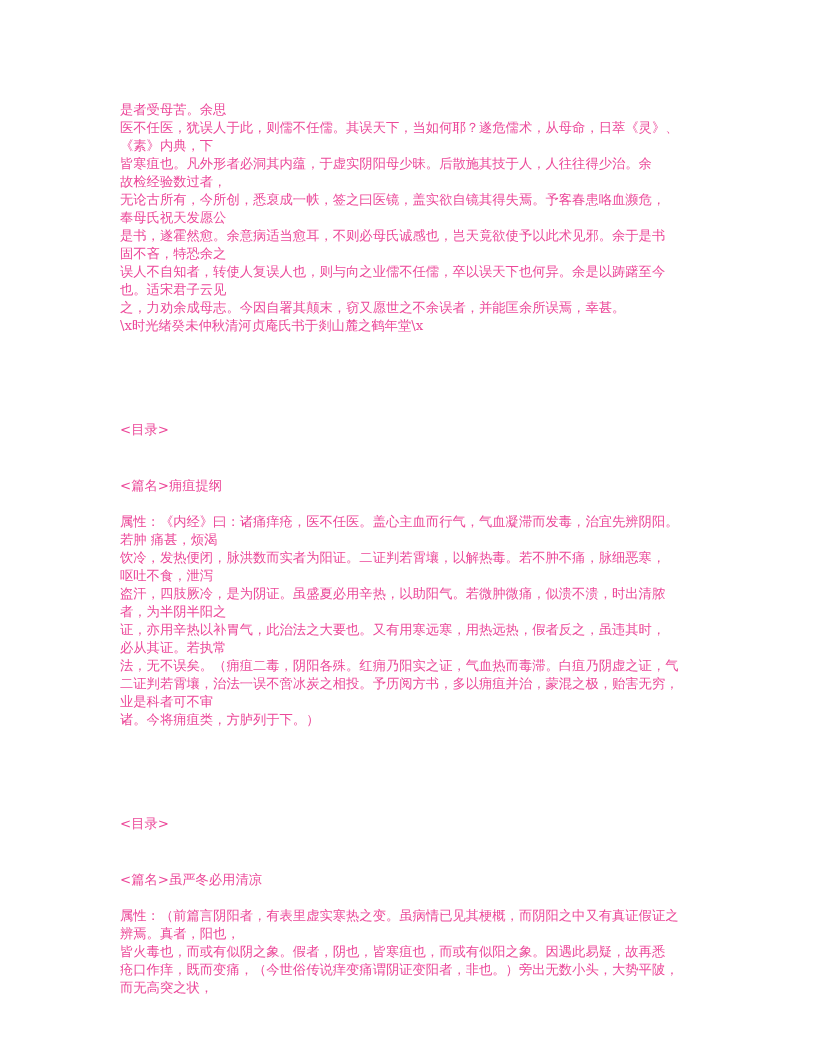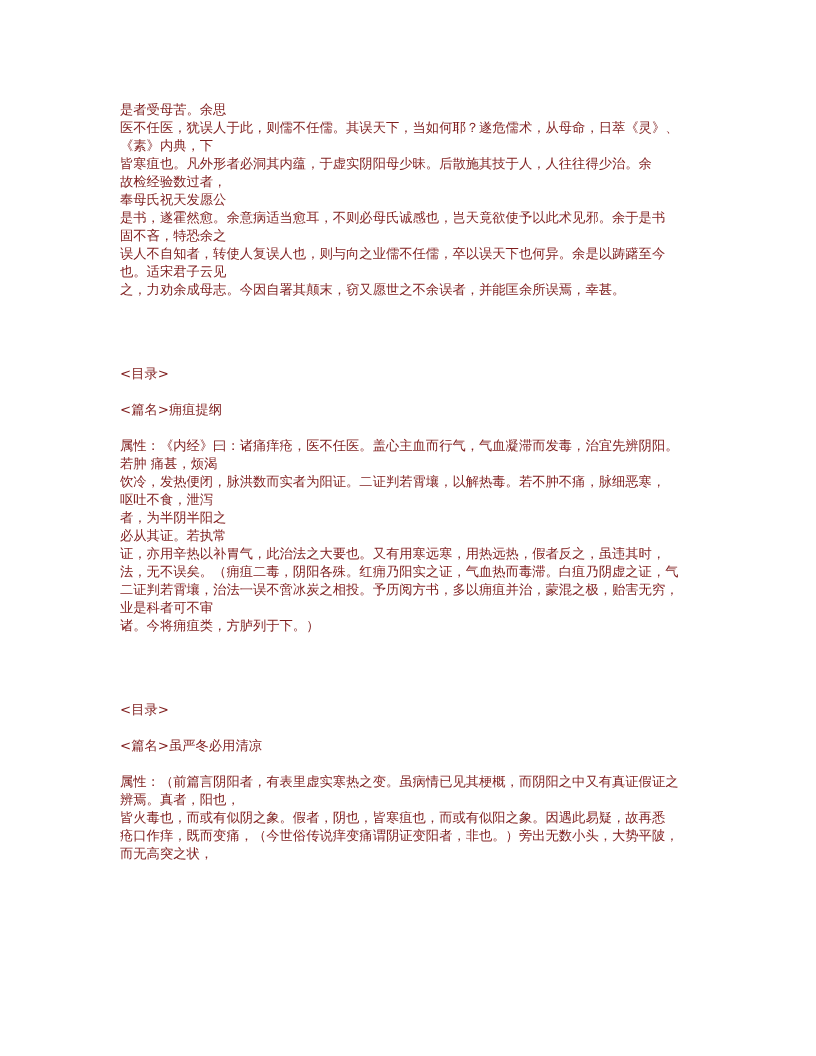--- a/index.html
+++ b/index.html
@@ -1,58 +1,61 @@
 <!DOCTYPE html>
 <html><head>
 <meta charset="utf-8">
 <style>
   html, body { margin: 0; padding: 0; background: #ffffff; }
   body { width: 816px; height: 1056px; position: relative; overflow: hidden; }
   .page {
     position: absolute; left: 120px; top: 101px; width: 580px;
     font-family: "DejaVu Serif", "Liberation Serif", serif;
-    font-size: 13.3px; line-height: 18px; color: #7f1d1d;
+    font-size: 13.3px; line-height: 18px; color: #ec4899;
   }
   .line { white-space: nowrap; display: block; }
   .gap { display: block; }
-  .mark { display: block; }
+  .mark { display: block; margin-top: 20px; }
 </style>
 </head>
 <body>
 
 <div class="page">
 
   <div>
     <span class="line">是者受母苦。余思</span>
     <span class="line">医不任医，犹误人于此，则儒不任儒。其误天下，当如何耶？遂危儒术，从母命，日萃《灵》、</span>
     <span class="line">《素》内典，下</span>
     <span class="line">皆寒疽也。凡外形者必洞其内蕴，于虚实阴阳母少昧。后散施其技于人，人往往得少治。余</span>
     <span class="line">故检经验数过者，</span>
+    <span class="line">无论古所有，今所创，悉裒成一帙，签之曰医镜，盖实欲自镜其得失焉。予客春患咯血濒危，</span>
     <span class="line">奉母氏祝天发愿公</span>
     <span class="line">是书，遂霍然愈。余意病适当愈耳，不则必母氏诚感也，岂天竟欲使予以此术见邪。余于是书</span>
     <span class="line">固不吝，特恐余之</span>
     <span class="line">误人不自知者，转使人复误人也，则与向之业儒不任儒，卒以误天下也何异。余是以踌躇至今</span>
     <span class="line">也。适宋君子云见</span>
     <span class="line">之，力劝余成母志。今因自署其颠末，窃又愿世之不余误者，并能匡余所误焉，幸甚。</span>
+    <span class="line">\x时光绪癸未仲秋清河贞庵氏书于剡山麓之鹤年堂\x</span>
   </div>
 
   <div class="gap" style="height:66px"></div>
 
   <div>
     <span class="mark">&lt;目录&gt;</span>
     <div class="gap" style="height:18px"></div>
     <div class="mark"><span>&lt;篇名&gt;</span><span>痈疽提纲</span></div>
     <div class="gap" style="height:18px"></div>
     <span class="line">属性：《内经》曰：诸痛痒疮，医不任医。盖心主血而行气，气血凝滞而发毒，治宜先辨阴阳。</span>
     <span class="line">若肿 痛甚，烦渴</span>
     <span class="line">饮冷，发热便闭，脉洪数而实者为阳证。二证判若霄壤，以解热毒。若不肿不痛，脉细恶寒，</span>
     <span class="line">呕吐不食，泄泻</span>
+    <span class="line">盗汗，四肢厥冷，是为阴证。虽盛夏必用辛热，以助阳气。若微肿微痛，似溃不溃，时出清脓</span>
     <span class="line">者，为半阴半阳之</span>
+    <span class="line">证，亦用辛热以补胃气，此治法之大要也。又有用寒远寒，用热远热，假者反之，虽违其时，</span>
     <span class="line">必从其证。若执常</span>
-    <span class="line">证，亦用辛热以补胃气，此治法之大要也。又有用寒远寒，用热远热，假者反之，虽违其时，</span>
     <span class="line">法，无不误矣。（痈疽二毒，阴阳各殊。红痈乃阳实之证，气血热而毒滞。白疽乃阴虚之证，气</span>
     <span class="line">二证判若霄壤，治法一误不啻冰炭之相投。予历阅方书，多以痈疽并治，蒙混之极，贻害无穷，</span>
     <span class="line">业是科者可不审</span>
     <span class="line">诸。今将痈疽类，方胪列于下。）</span>
   </div>
 
   <div class="gap" style="height:66px"></div>
 
   <div>
     <span class="mark">&lt;目录&gt;</span>

